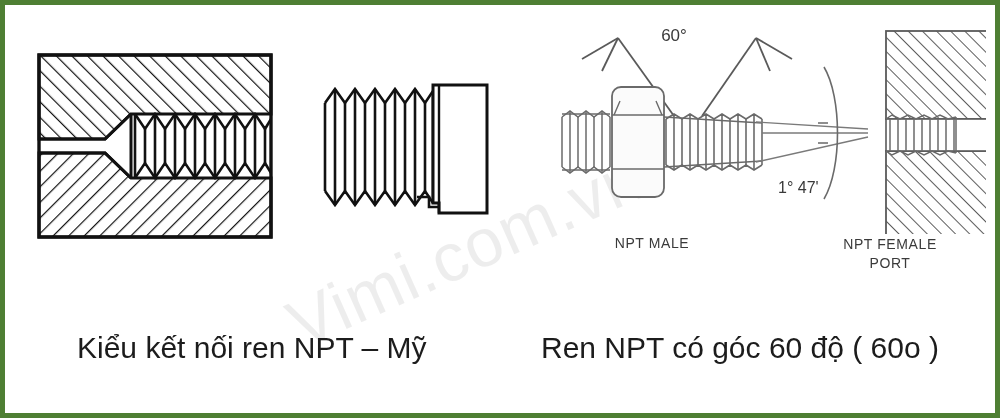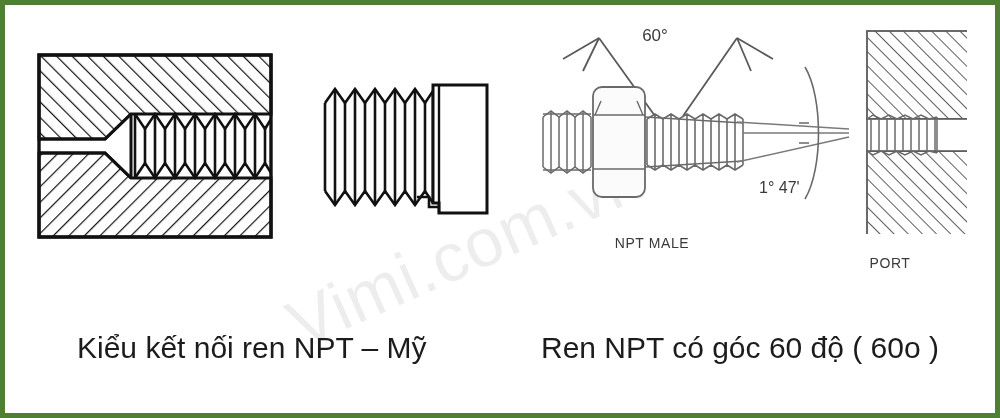--- a/index.html
+++ b/index.html
@@ -46,21 +46,21 @@
     user-select: none;
     white-space: nowrap;
   }
 
   
   .figure {
     position: absolute;
   }
   #fig-left-sectional { left: 30px; top: 46px; }
   #fig-left-plug      { left: 312px; top: 62px; }
-  #fig-right-assembly { left: 532px; top: 14px; }
+  #fig-right-assembly { left: 551px; top: 14px; }
 
   
   .diagram-label {
     position: absolute;
     font-size: 14px;
     color: #3a3a3a;
     font-family: "Liberation Sans", sans-serif;
     letter-spacing: 0.6px;
     text-align: center;
     white-space: nowrap;
@@ -257,21 +257,21 @@
             <path d="M330,100 L336,96 L344,100 L352,96 L360,100 L368,96 L376,100 L384,96 L392,100 L400,98"></path>
             <path d="M330,132 L336,136 L344,132 L352,136 L360,132 L368,136 L376,132 L384,136 L392,132 L400,134"></path>
             <line x1="400" y1="98" x2="400" y2="134"></line>
           </g>
         </g>
       </svg>
     </div>
 
     <div class="diagram-label" id="label-npt-male">NPT MALE</div>
     <div class="diagram-label" id="label-npt-female">
-      <br>
+      <span>NPT FEMALE</span><br>
       <span>PORT</span>
     </div>
 
     <div class="caption" id="caption-left">Kiểu kết nối ren NPT – Mỹ</div>
     <div class="caption" id="caption-right">Ren NPT có góc 60 độ ( 60o )</div>
 
   </div>
 </div>
 
 </body></html>

